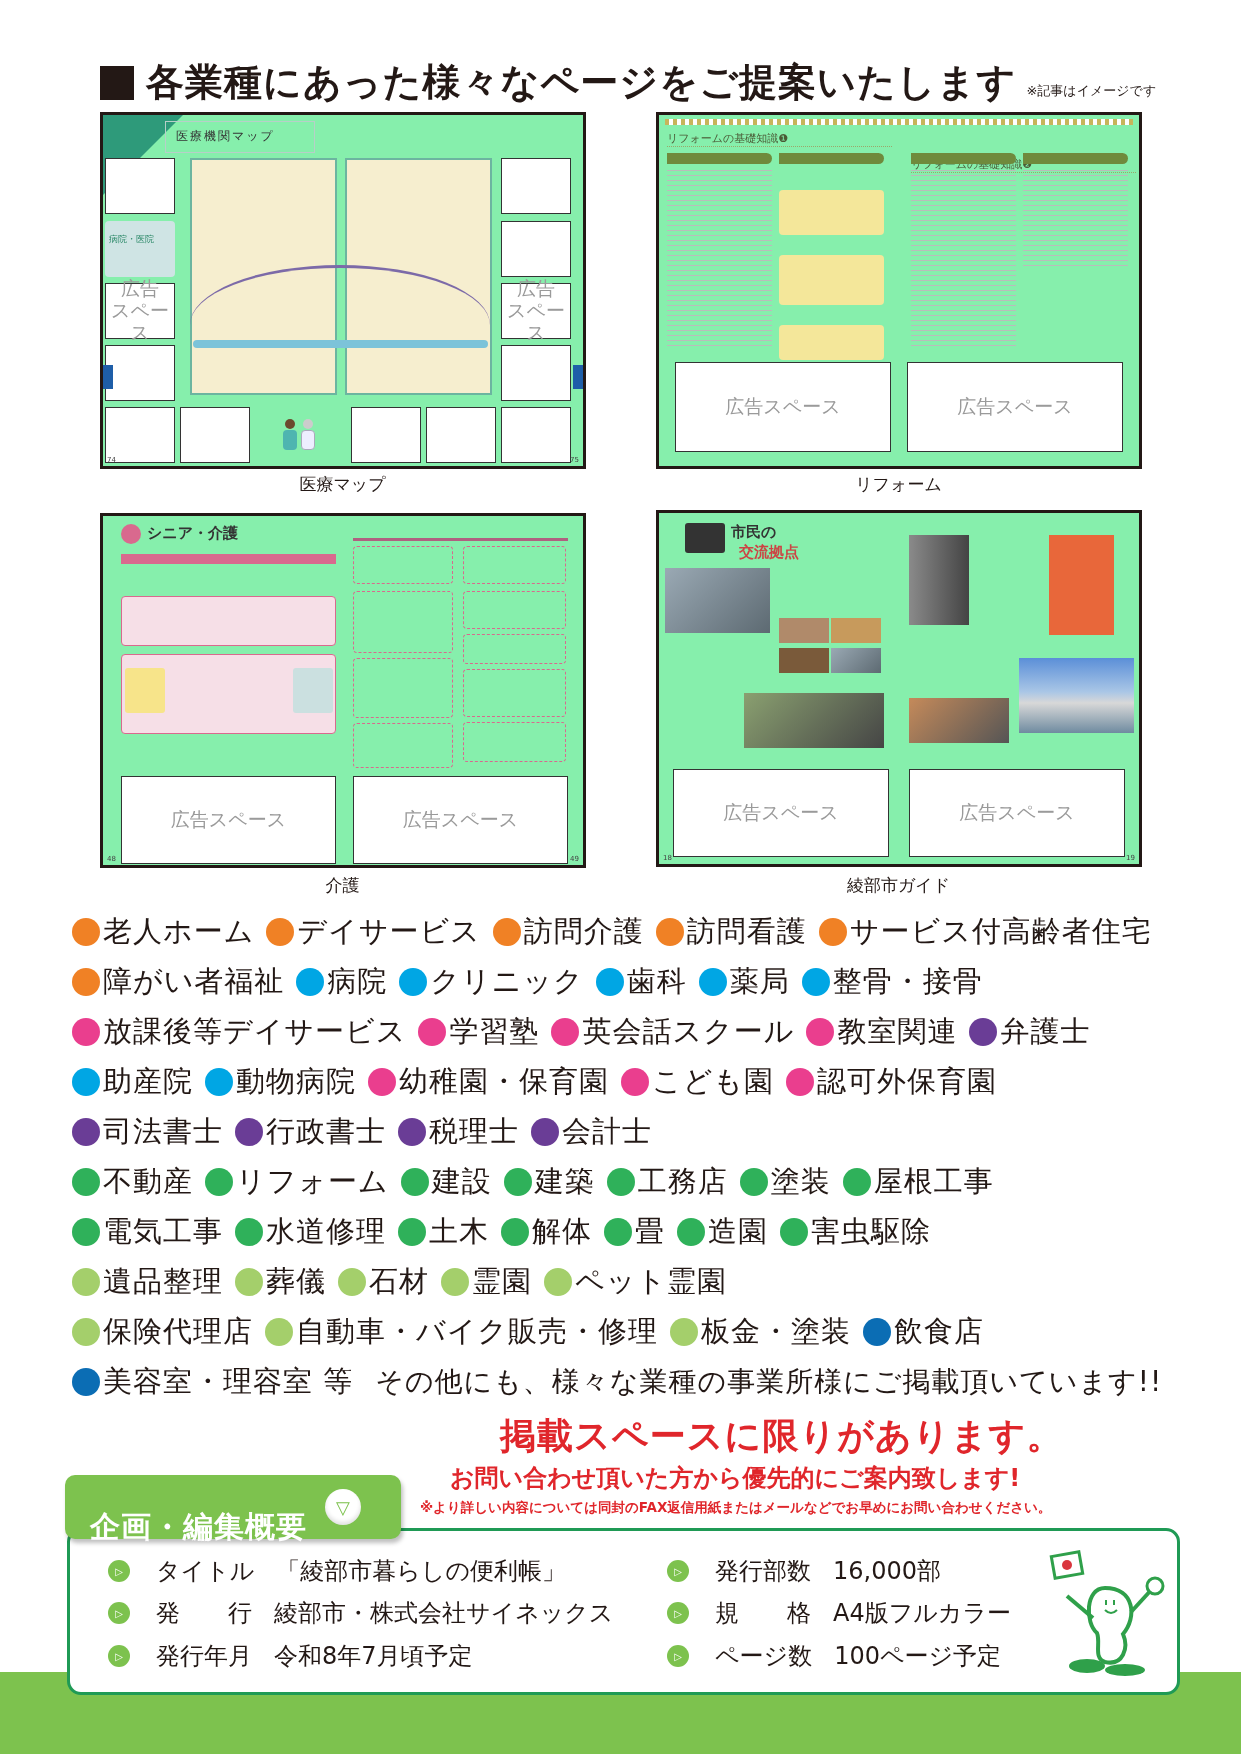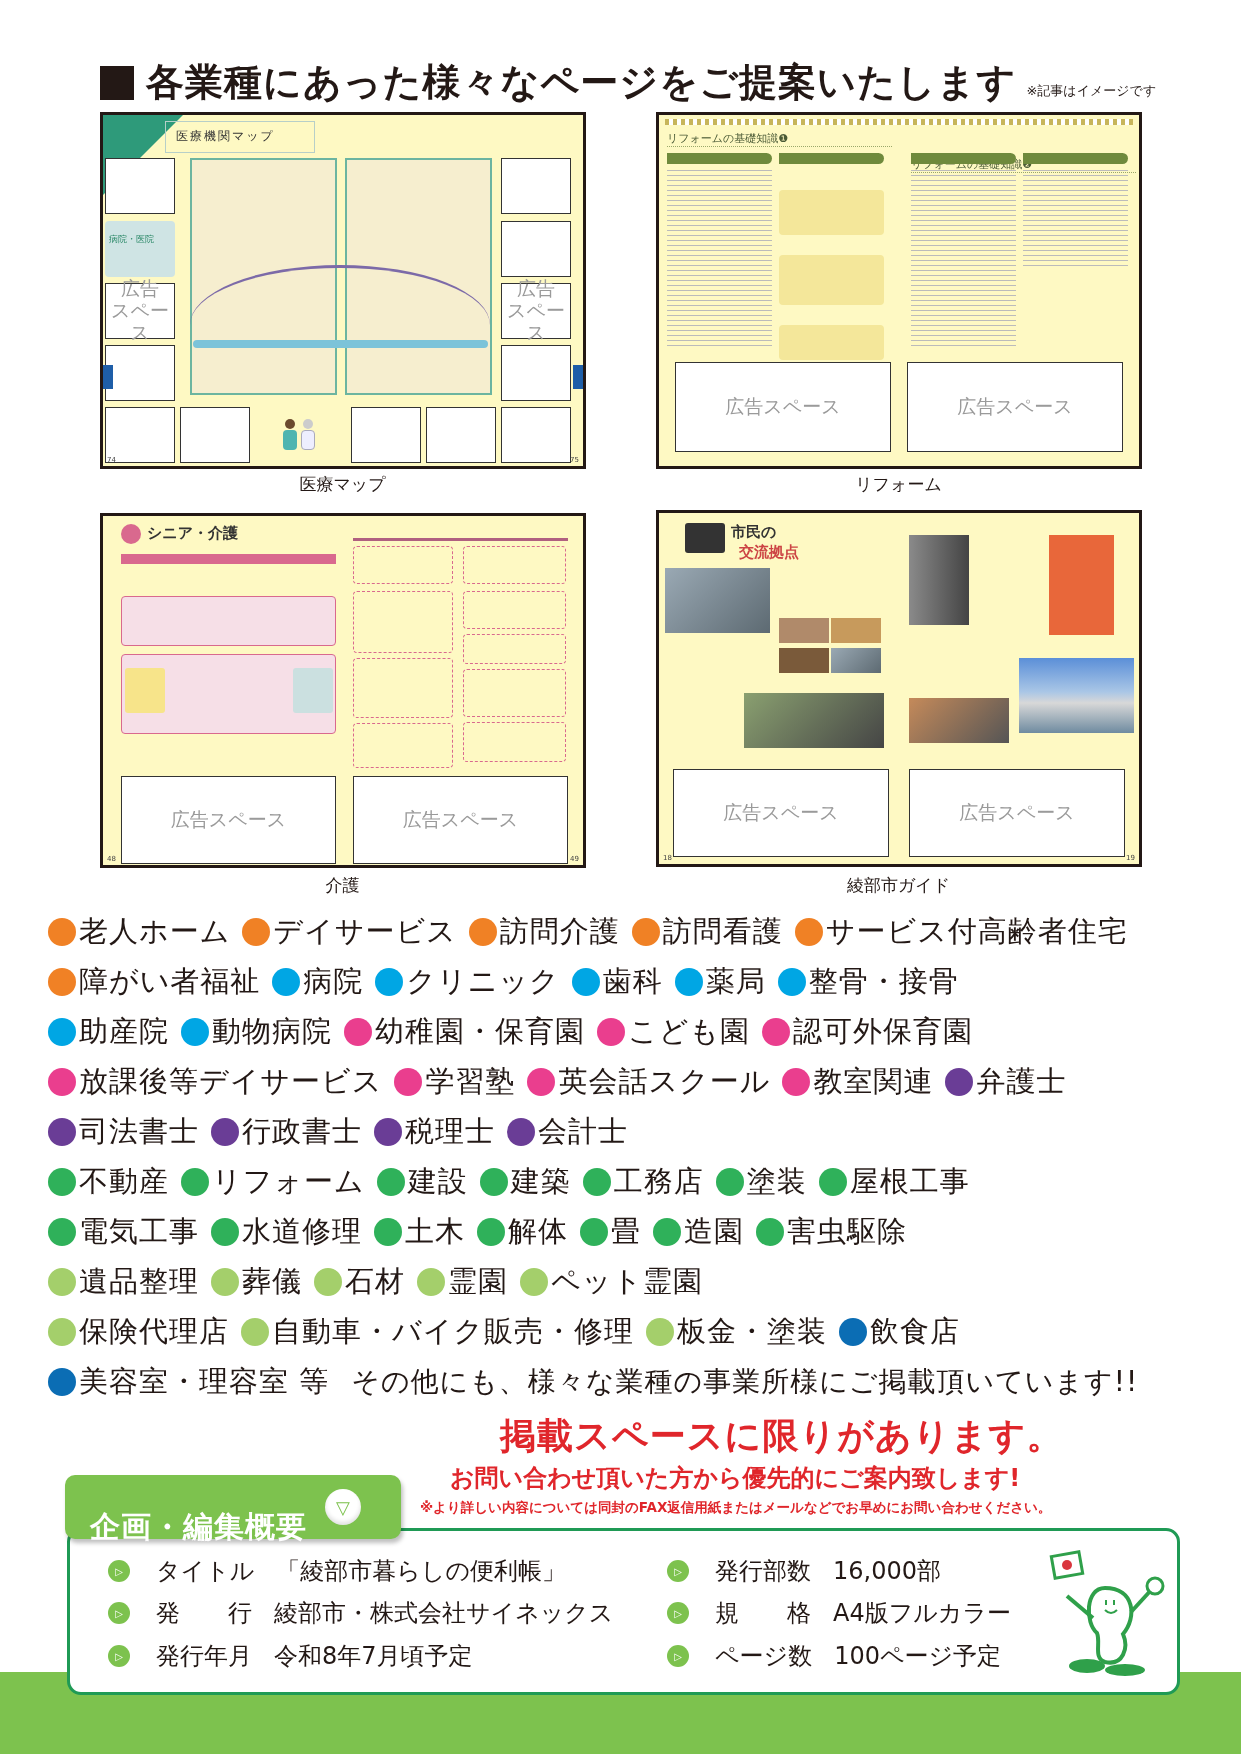--- a/index.html
+++ b/index.html
@@ -6,21 +6,21 @@
   html, body { width: 1241px; height: 1754px; background: #ffffff; overflow: hidden; }
   body { position: relative; font-family: "DejaVu Sans", "Liberation Sans", sans-serif; color: #231815; }
 
   .green-band { position: absolute; left: 0; top: 1672px; width: 1241px; height: 82px; background: #7dc24e; }
 
   .headline { position: absolute; left: 100px; top: 56px; height: 50px; display: flex; align-items: flex-end; white-space: nowrap; }
   .headline .sq { width: 34px; height: 34px; background: #231815; margin-right: 12px; margin-bottom: 6px; }
   .headline .h { font-size: 38px; font-weight: bold; letter-spacing: 1px; line-height: 48px; }
   .headline .note { font-size: 13px; margin-left: 10px; margin-bottom: 6px; }
 
-  .thumb { position: absolute; border: 3px solid #231815; background: #fef9c3; overflow: hidden; }
+  .thumb { position: absolute; border: 3px solid #231815; background: #86efac; overflow: hidden; }
   .caption { position: absolute; font-size: 17px; text-align: center; width: 485px; }
 
   
   .adbox { position: absolute; border: 1.5px solid #333; background: #fff; display: flex; align-items: center; justify-content: center; color: #9a9a9a; font-size: 19px; text-align: center; line-height: 1.15; }
   .footer-line { position: absolute; font-size: 7px; color: #444; }
 
   
   .map-corner { position: absolute; left: 0; top: 0; width: 0; height: 0; border-top: 80px solid #2e9a7a; border-right: 80px solid transparent; }
   .map-title-box { position: absolute; left: 62px; top: 6px; width: 150px; height: 32px; border: 1px solid #b7cfc8; font-size: 12px; padding: 6px 10px; letter-spacing: 2px; color: #333; }
   .map-area { position: absolute; background: #f6eecf; border: 2px solid #6cb5a0; }
@@ -41,21 +41,21 @@
   .kg-bar { position: absolute; background: #d9698e; }
   .kg-panel { position: absolute; background: #f6dfe7; border: 1px solid #d9698e; border-radius: 4px; }
   .kg-dash { position: absolute; border: 1px dashed #d9698e; border-radius: 4px; }
 
   
   .ay-photo { position: absolute; background: linear-gradient(135deg, #9aa9b4, #5d6a72); }
   .ay-orange { position: absolute; background: #e8673a; }
   .ay-title { position: absolute; font-size: 15px; color: #c44; font-weight: bold; }
 
   
-  .cats { position: absolute; left: 48px; top: 907px; width: 1120px; }
+  .cats { position: absolute; left: 72px; top: 907px; width: 1120px; }
   .cat-row { height: 50px; display: flex; align-items: center; white-space: nowrap; font-size: 29px; letter-spacing: 1px; }
   .cat { display: inline-flex; align-items: center; margin-right: 12px; }
   .dot { width: 28px; height: 28px; border-radius: 50%; margin-right: 3px; flex: none; }
   .hl { display: inline-block; position: relative; margin-left: 6px; font-size: 28px; padding: 0 4px; }
   .hl::after { content: ""; position: absolute; left: 0; right: 0; bottom: -3px; height: 14px; background: #f7d21a; z-index: -1; }
 
   .limit1 { position: absolute; left: 500px; top: 1412px; font-size: 36px; font-weight: bold; color: #e0262b; white-space: nowrap; letter-spacing: 1px; }
   .limit2 { position: absolute; left: 450px; top: 1462px; font-size: 24px; color: #e0262b; white-space: nowrap; font-weight: bold; }
   .limit3 { position: absolute; left: 420px; top: 1499px; font-size: 13.5px; color: #e0262b; white-space: nowrap; font-weight: bold; }
 
@@ -225,60 +225,60 @@
         <span class="dot" style="background: rgb(0, 166, 228);"></span>
         <span>薬局</span>
       </span>
       <span class="cat">
         <span class="dot" style="background: rgb(0, 166, 228);"></span>
         <span>整骨・接骨</span>
       </span>
     </div>
     <div class="cat-row">
       <span class="cat">
-        <span class="dot" style="background: rgb(0, 166, 228);"></span>
-        <span>助産院</span>
-      </span>
-      <span class="cat">
-        <span class="dot" style="background: rgb(0, 166, 228);"></span>
-        <span>動物病院</span>
-      </span>
-      <span class="cat">
-        <span class="dot" style="background: rgb(234, 62, 142);"></span>
-        <span>幼稚園・保育園</span>
-      </span>
-      <span class="cat">
-        <span class="dot" style="background: rgb(234, 62, 142);"></span>
-        <span>こども園</span>
-      </span>
-      <span class="cat">
-        <span class="dot" style="background: rgb(234, 62, 142);"></span>
-        <span>認可外保育園</span>
-      </span>
-    </div>
-    <div class="cat-row">
-      <span class="cat">
         <span class="dot" style="background: rgb(234, 62, 142);"></span>
         <span>放課後等デイサービス</span>
       </span>
       <span class="cat">
         <span class="dot" style="background: rgb(234, 62, 142);"></span>
         <span>学習塾</span>
       </span>
       <span class="cat">
         <span class="dot" style="background: rgb(234, 62, 142);"></span>
         <span>英会話スクール</span>
       </span>
       <span class="cat">
         <span class="dot" style="background: rgb(234, 62, 142);"></span>
         <span>教室関連</span>
       </span>
       <span class="cat">
         <span class="dot" style="background: rgb(106, 61, 150);"></span>
         <span>弁護士</span>
+      </span>
+    </div>
+    <div class="cat-row">
+      <span class="cat">
+        <span class="dot" style="background: rgb(0, 166, 228);"></span>
+        <span>助産院</span>
+      </span>
+      <span class="cat">
+        <span class="dot" style="background: rgb(0, 166, 228);"></span>
+        <span>動物病院</span>
+      </span>
+      <span class="cat">
+        <span class="dot" style="background: rgb(234, 62, 142);"></span>
+        <span>幼稚園・保育園</span>
+      </span>
+      <span class="cat">
+        <span class="dot" style="background: rgb(234, 62, 142);"></span>
+        <span>こども園</span>
+      </span>
+      <span class="cat">
+        <span class="dot" style="background: rgb(234, 62, 142);"></span>
+        <span>認可外保育園</span>
       </span>
     </div>
     <div class="cat-row">
       <span class="cat">
         <span class="dot" style="background: rgb(106, 61, 150);"></span>
         <span>司法書士</span>
       </span>
       <span class="cat">
         <span class="dot" style="background: rgb(106, 61, 150);"></span>
         <span>行政書士</span>

